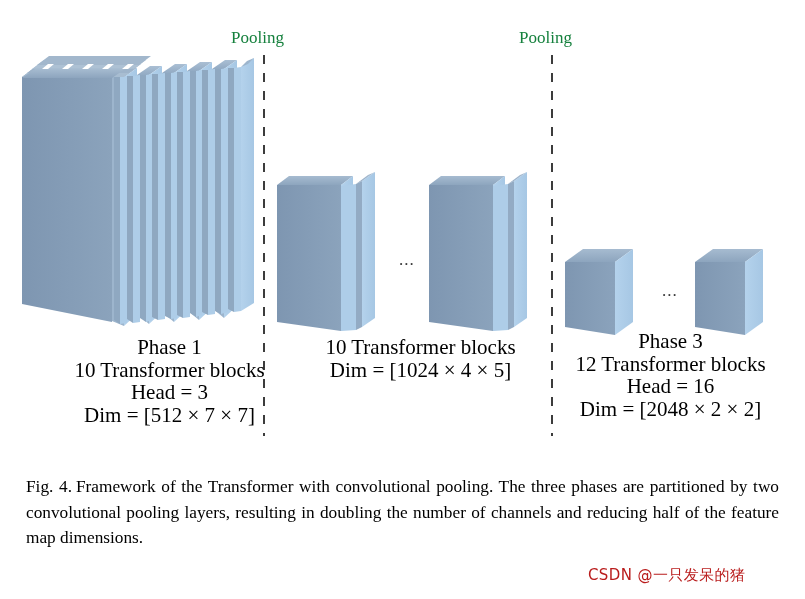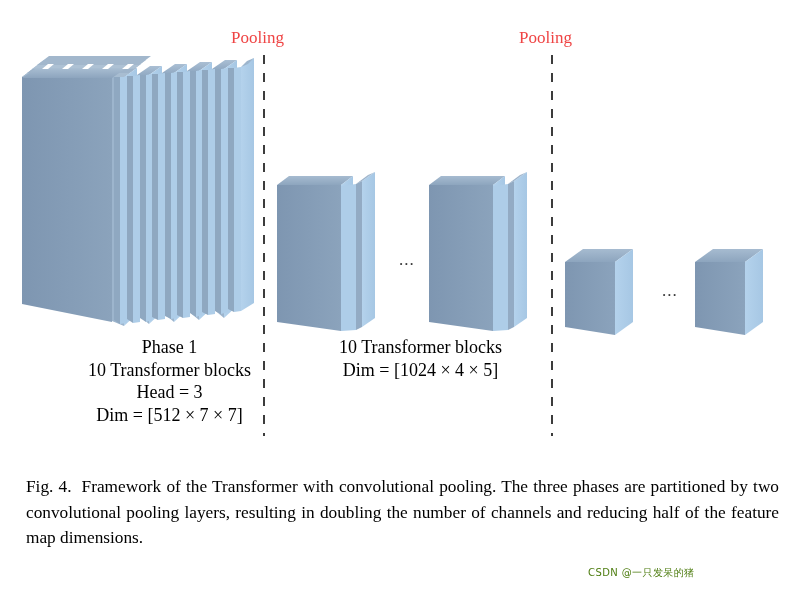--- a/index.html
+++ b/index.html
@@ -25,31 +25,31 @@
     position: absolute;
     left: 0;
     top: 0;
     width: 805px;
     height: 460px;
   }
   .pooling-label {
     position: absolute;
     font-family: "Liberation Serif", "DejaVu Serif", serif;
     font-size: 17px;
-    color: #ef4444;
+    color: #15803d;
     white-space: nowrap;
   }
   #pooling-label-1 { left: 231px; top: 28px; }
   #pooling-label-2 { left: 519px; top: 28px; }
 
   .phase-caption {
     position: absolute;
     text-align: center;
     font-family: "Liberation Serif", "DejaVu Serif", serif;
-    font-size: 18px;
+    font-size: 21px;
     line-height: 22.5px;
     color: #000000;
     white-space: nowrap;
   }
   #phase-caption-1 { left: 52px; top: 336px; width: 235px; }
   #phase-caption-2 { left: 303px; top: 336px; width: 235px; }
   #phase-caption-3 { left: 553px; top: 330px; width: 235px; }
 
   .ellipsis-label {
     position: absolute;
@@ -66,29 +66,29 @@
     left: 26px;
     top: 474px;
     width: 753px;
     font-family: "Liberation Serif", "DejaVu Serif", serif;
     font-size: 17.3px;
     line-height: 25.5px;
     color: #000000;
     text-align: justify;
     text-justify: inter-word;
   }
-  #figure-caption .fig-num { margin-right: 10px; }
+  #figure-caption .fig-num { margin-right: 4px; }
 
   #watermark {
     position: absolute;
     left: 588px;
     top: 566px;
     font-family: "DejaVu Sans", "Liberation Sans", sans-serif;
-    font-size: 10px;
-    color: #4d7c0f;
+    font-size: 15px;
+    color: #b91c1c;
     letter-spacing: 0.4px;
     white-space: nowrap;
   }
 </style>
 </head>
 <body>
 
 <div id="figure-canvas">
 
   <svg class="fig-svg" viewBox="0 0 805 460">
@@ -244,18 +244,24 @@
     <div>10 Transformer blocks</div>
     <div>Head = 3</div>
     <div>Dim = [512 × 7 × 7]</div>
   </div>
 
   <div class="phase-caption" id="phase-caption-2">
     <div>10 Transformer blocks</div>
     <div>Dim = [1024 × 4 × 5]</div>
   </div>
 
+  <div class="phase-caption" id="phase-caption-3">
+    <div>Phase 3</div>
+    <div>12 Transformer blocks</div>
+    <div>Head = 16</div>
+    <div>Dim = [2048 × 2 × 2]</div>
+  </div>
 
   <div id="figure-caption"><span class="fig-num">Fig. 4.</span><span>Framework of the Transformer with convolutional pooling. The three phases are partitioned by two convolutional pooling layers, resulting in doubling the number of channels and reducing half of the feature map dimensions.</span></div>
 
   <div id="watermark">CSDN @一只发呆的猪</div>
 
 </div>
 
 </body></html>

